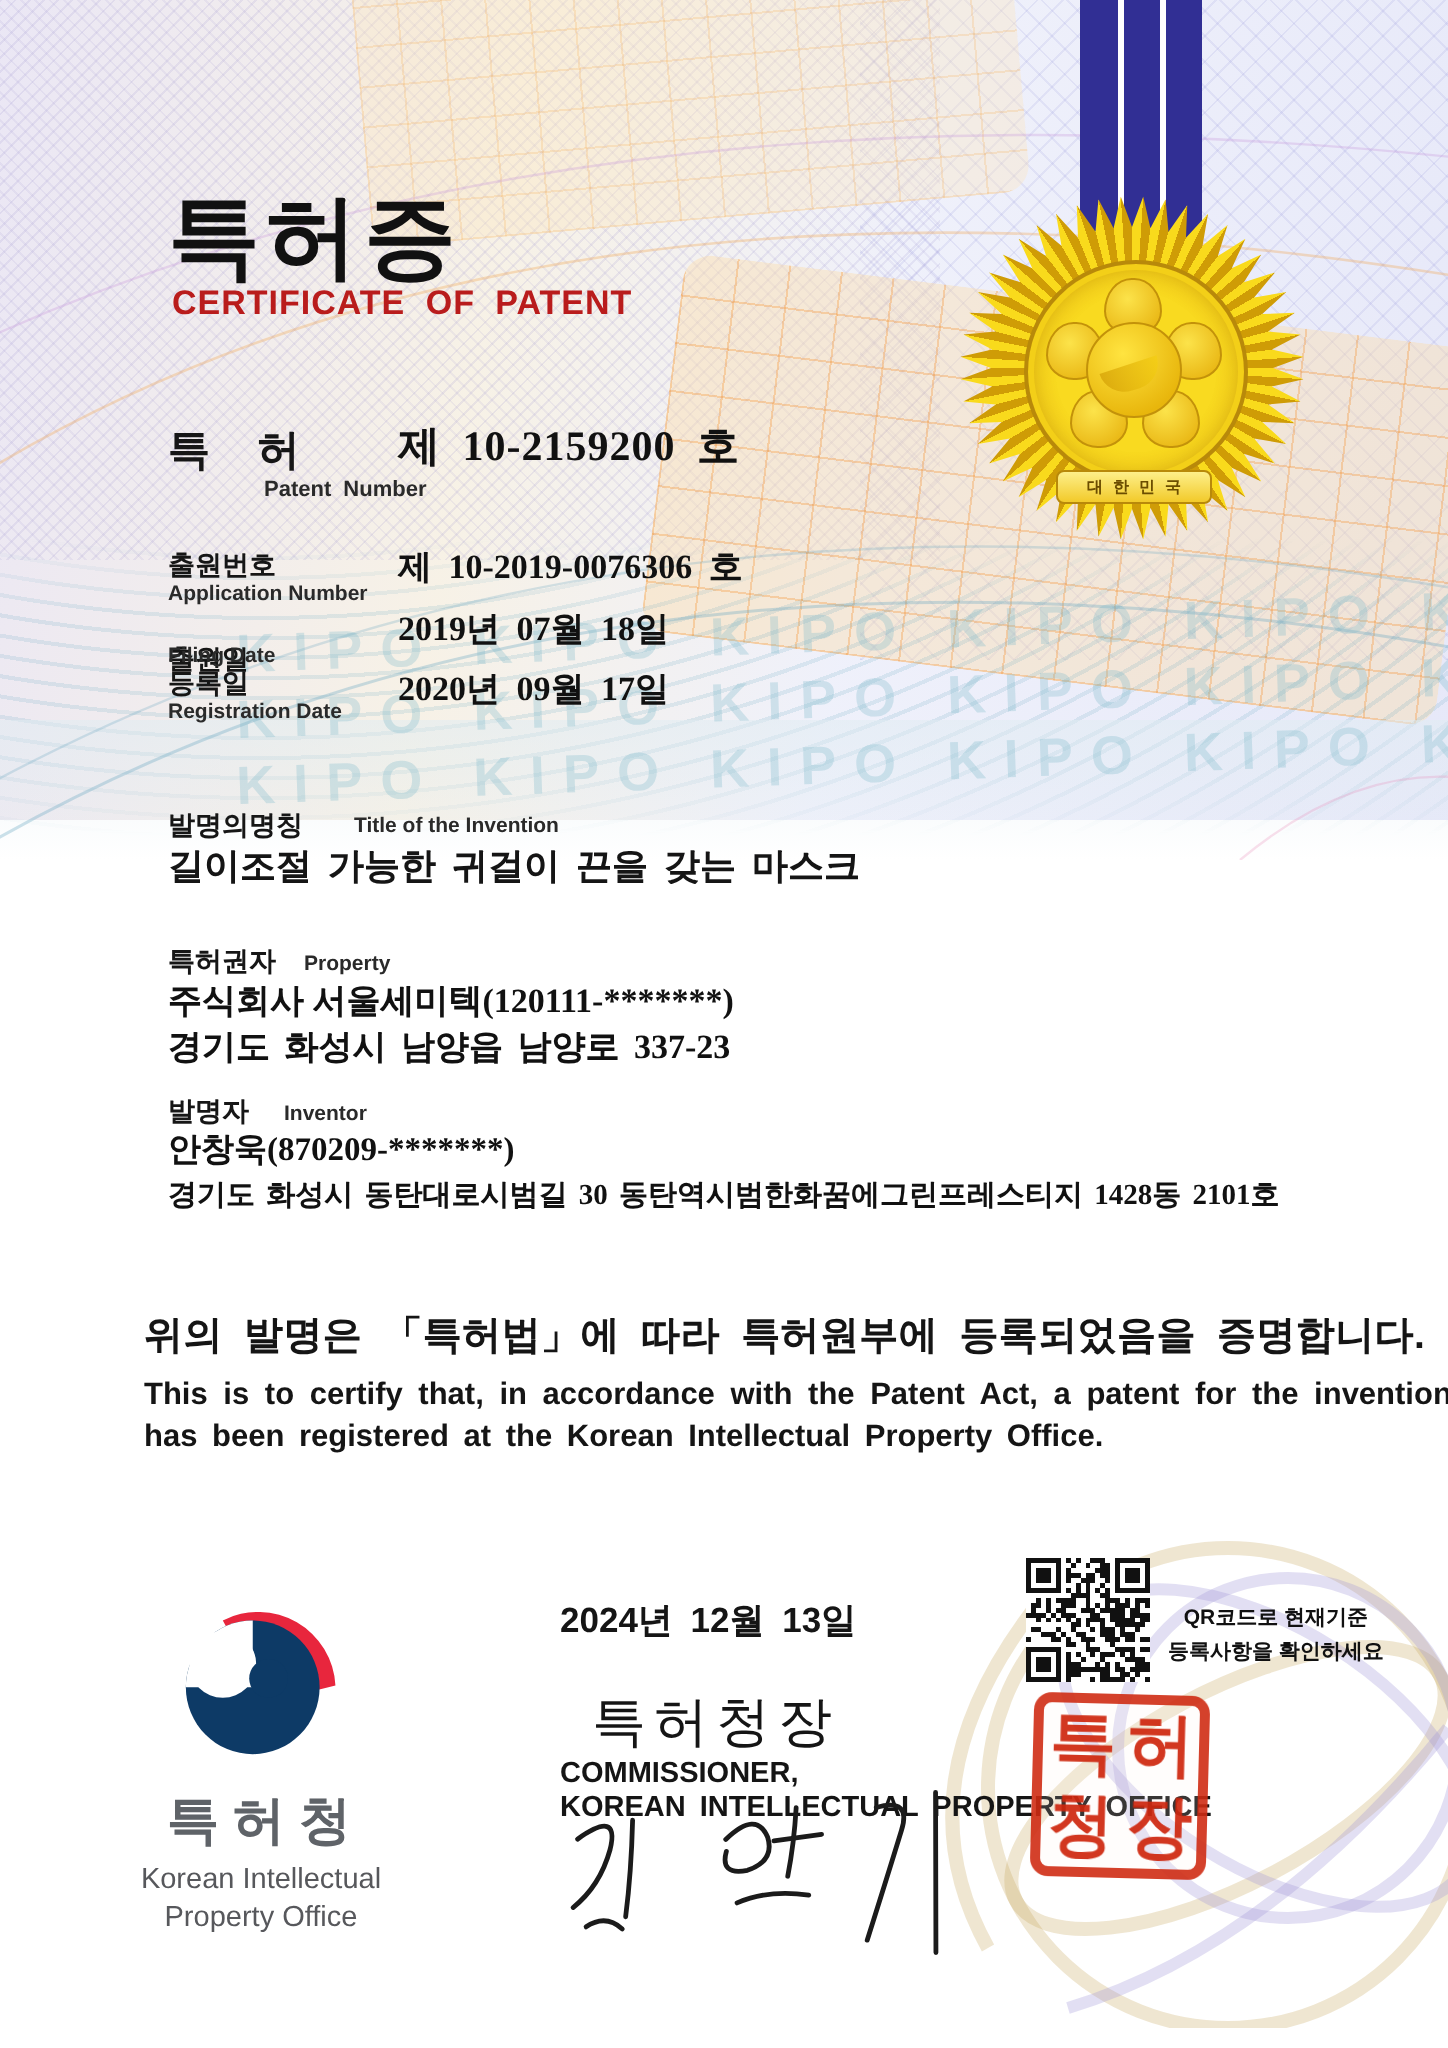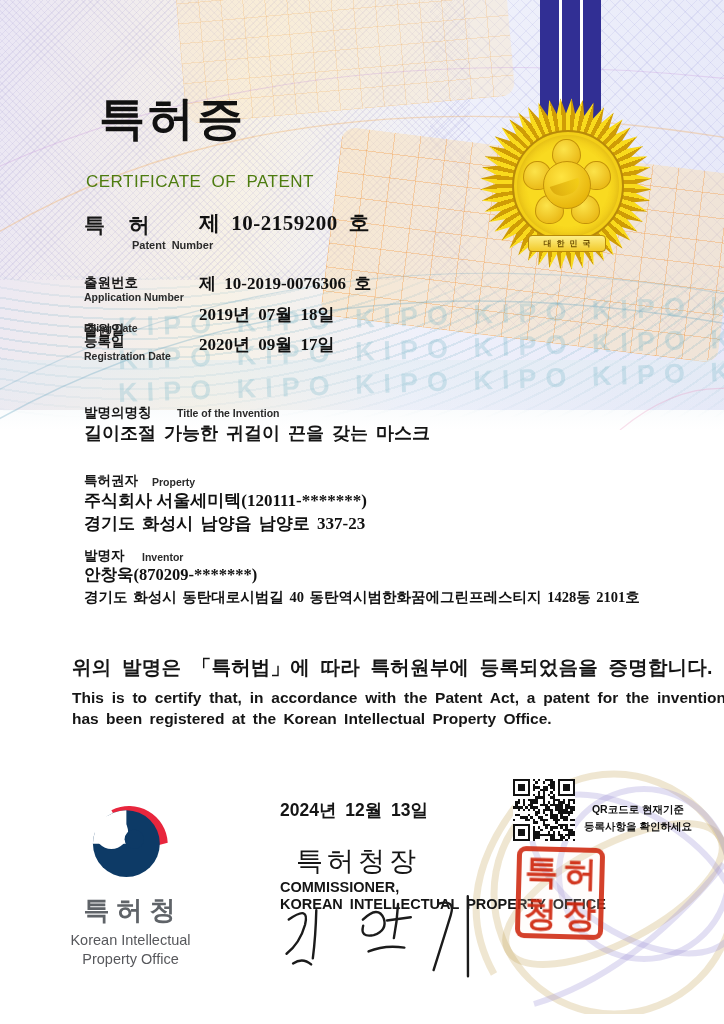--- a/index.html
+++ b/index.html
@@ -95,22 +95,22 @@
   }
   .medal-banner{
     position:absolute;left:48px;top:137px;width:76px;height:15px;
     background:linear-gradient(180deg,#fdef8a,#f2ca2a);
     border:1px solid #b8890a;border-radius:4px;
     font-size:8px;font-weight:700;color:#6b4d00;letter-spacing:5px;
     display:flex;align-items:center;justify-content:center;text-indent:5px;
   }
   
   .abs{position:absolute;white-space:nowrap;}
-  .title-ko{left:84px;top:88px;font-size:46px;font-weight:900;letter-spacing:3px;color:#111;margin-left:15px;}
-  .title-en{left:86px;top:142px;font-size:17px;font-weight:400;letter-spacing:.5px;word-spacing:5px;color:#4d7c0f;margin-top:30px;}
+  .title-ko{left:84px;top:88px;font-size:46px;font-weight:900;letter-spacing:3px;color:#111;}
+  .title-en{left:86px;top:142px;font-size:17px;font-weight:700;letter-spacing:.5px;word-spacing:5px;color:#b91c1c;}
   .lbl-ko{font-weight:800;color:#161616;}
   .lbl-en{font-weight:700;color:#2a2a2a;}
   .val{font-weight:800;color:#111;font-family:Liberation Serif, serif;}
   .patent-lbl{left:84px;top:211px;font-size:21px;letter-spacing:9px;}
   .patent-en{left:84px;top:239px;font-size:11px;word-spacing:3px;padding-left:48px;}
   .patent-val{left:199px;top:209px;font-size:21px;letter-spacing:.5px;word-spacing:5px;}
   .f1-lbl{left:84px;top:274px;font-size:13.5px;}  .f1-en{left:84px;top:291px;font-size:10.5px;}
   .f1-val{left:199px;top:272px;font-size:17px;word-spacing:4px;}
   .f2-lbl{left:84px;top:305px;font-size:13.5px;margin-top:16px;}  .f2-en{left:84px;top:322px;font-size:10.5px;}
   .f2-val{left:199px;top:303px;font-size:17px;word-spacing:4px;}
@@ -226,21 +226,21 @@
   <div class="abs inv-title">길이조절 가능한 귀걸이 끈을 갖는 마스크</div>
 
   <div class="abs lbl-ko pat-lbl">특허권자</div>
   <div class="abs lbl-en pat-en">Property</div>
   <div class="abs val pat-name">주식회사 서울세미텍(120111-*******)</div>
   <div class="abs val pat-addr">경기도 화성시 남양읍 남양로 337-23</div>
 
   <div class="abs lbl-ko invr-lbl">발명자</div>
   <div class="abs lbl-en invr-en">Inventor</div>
   <div class="abs val invr-name">안창욱(870209-*******)</div>
-  <div class="abs val invr-addr">경기도 화성시 동탄대로시범길 40 동탄역시범한화꿈에그린프레스티지 1428동 2101호</div>
+  <div class="abs val invr-addr">경기도 화성시 동탄대로시범길 30 동탄역시범한화꿈에그린프레스티지 1428동 2101호</div>
 
   <div class="abs stmt-ko">위의 발명은 「특허법」에 따라 특허원부에 등록되었음을 증명합니다.</div>
   <div class="abs stmt-en1">This is to certify that, in accordance with the Patent Act, a patent for the invention</div>
   <div class="abs stmt-en2">has been registered at the Korean Intellectual Property Office.</div>
 
   <div class="abs issue-date">2024년  12월  13일</div>
   <svg class="qr-box" id="qr" viewBox="0 0 25 25" shape-rendering="crispEdges">
       <g fill="#111">
         <rect x="0" y="0" width="1" height="1"></rect>
         <rect x="0" y="1" width="1" height="1"></rect>

